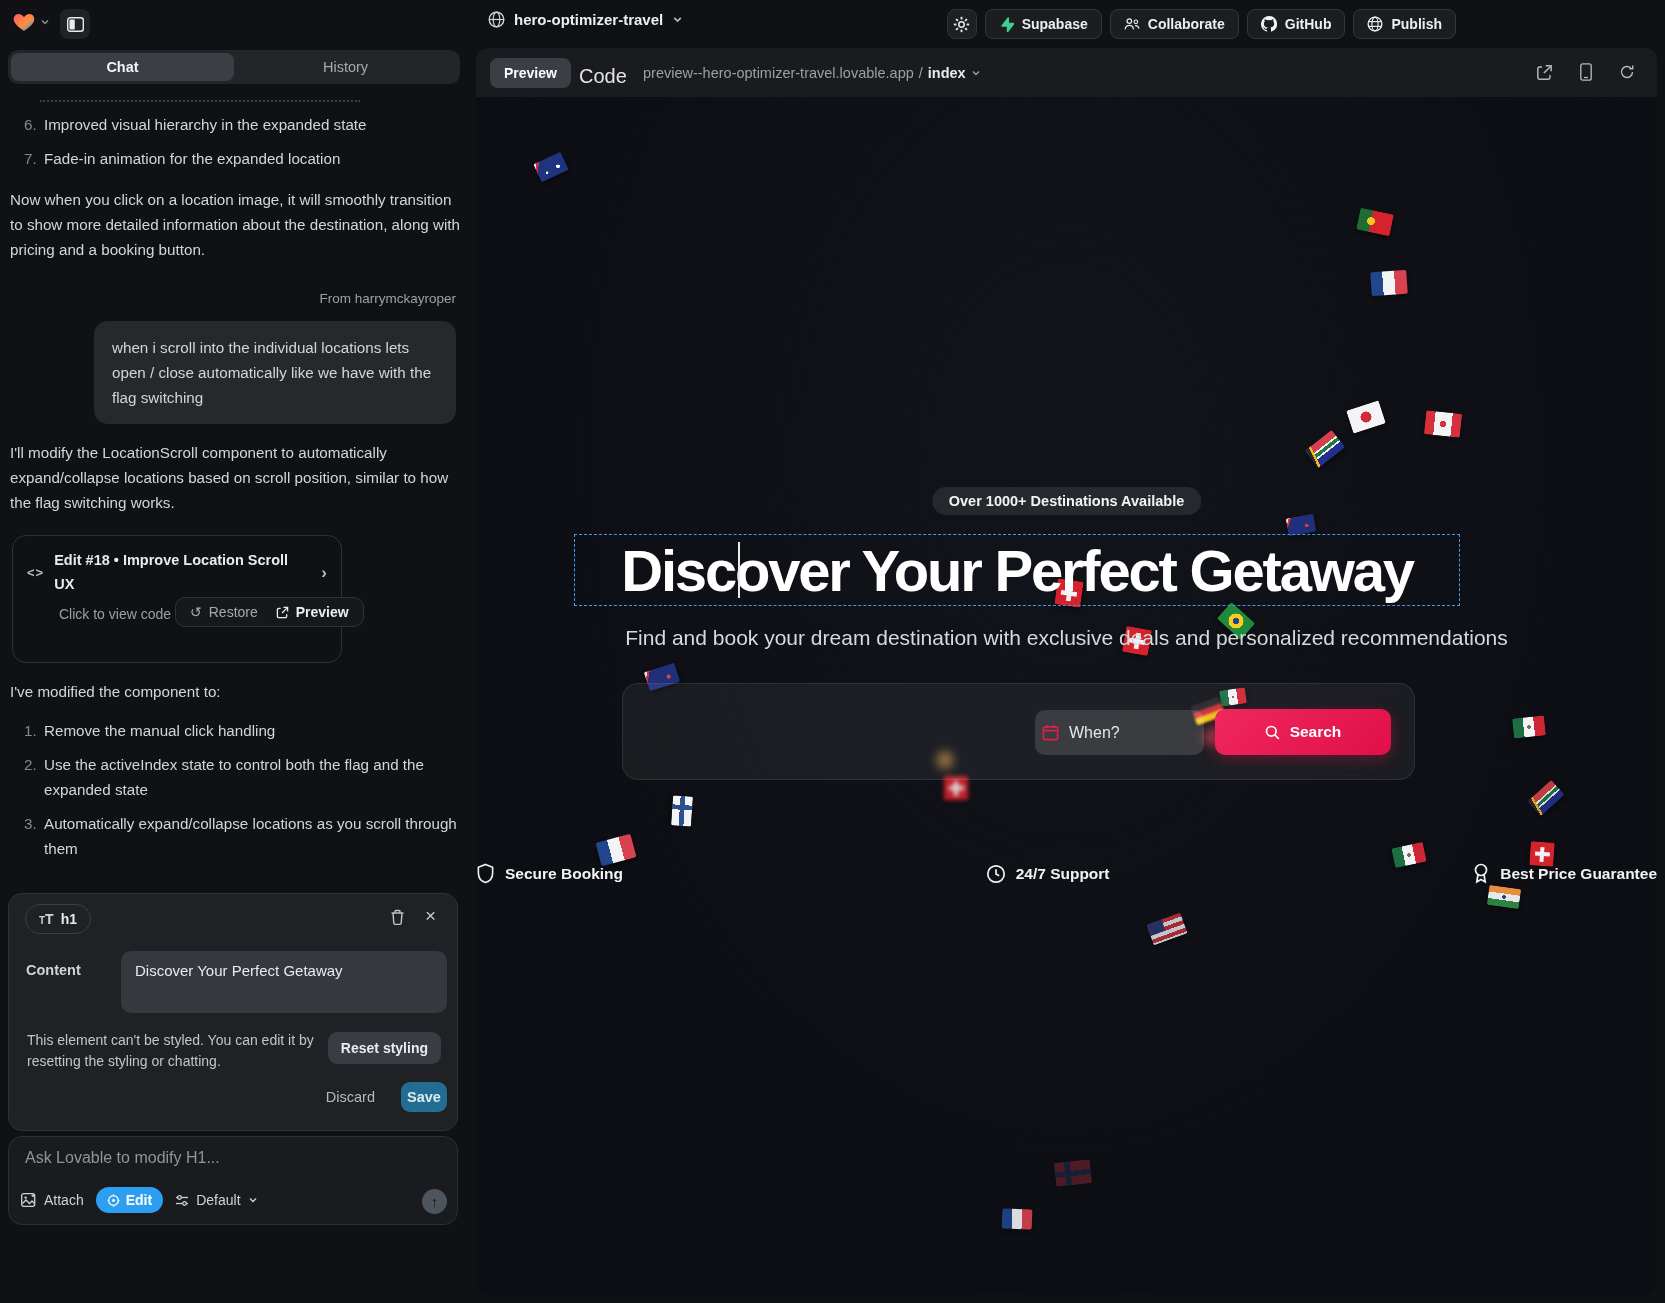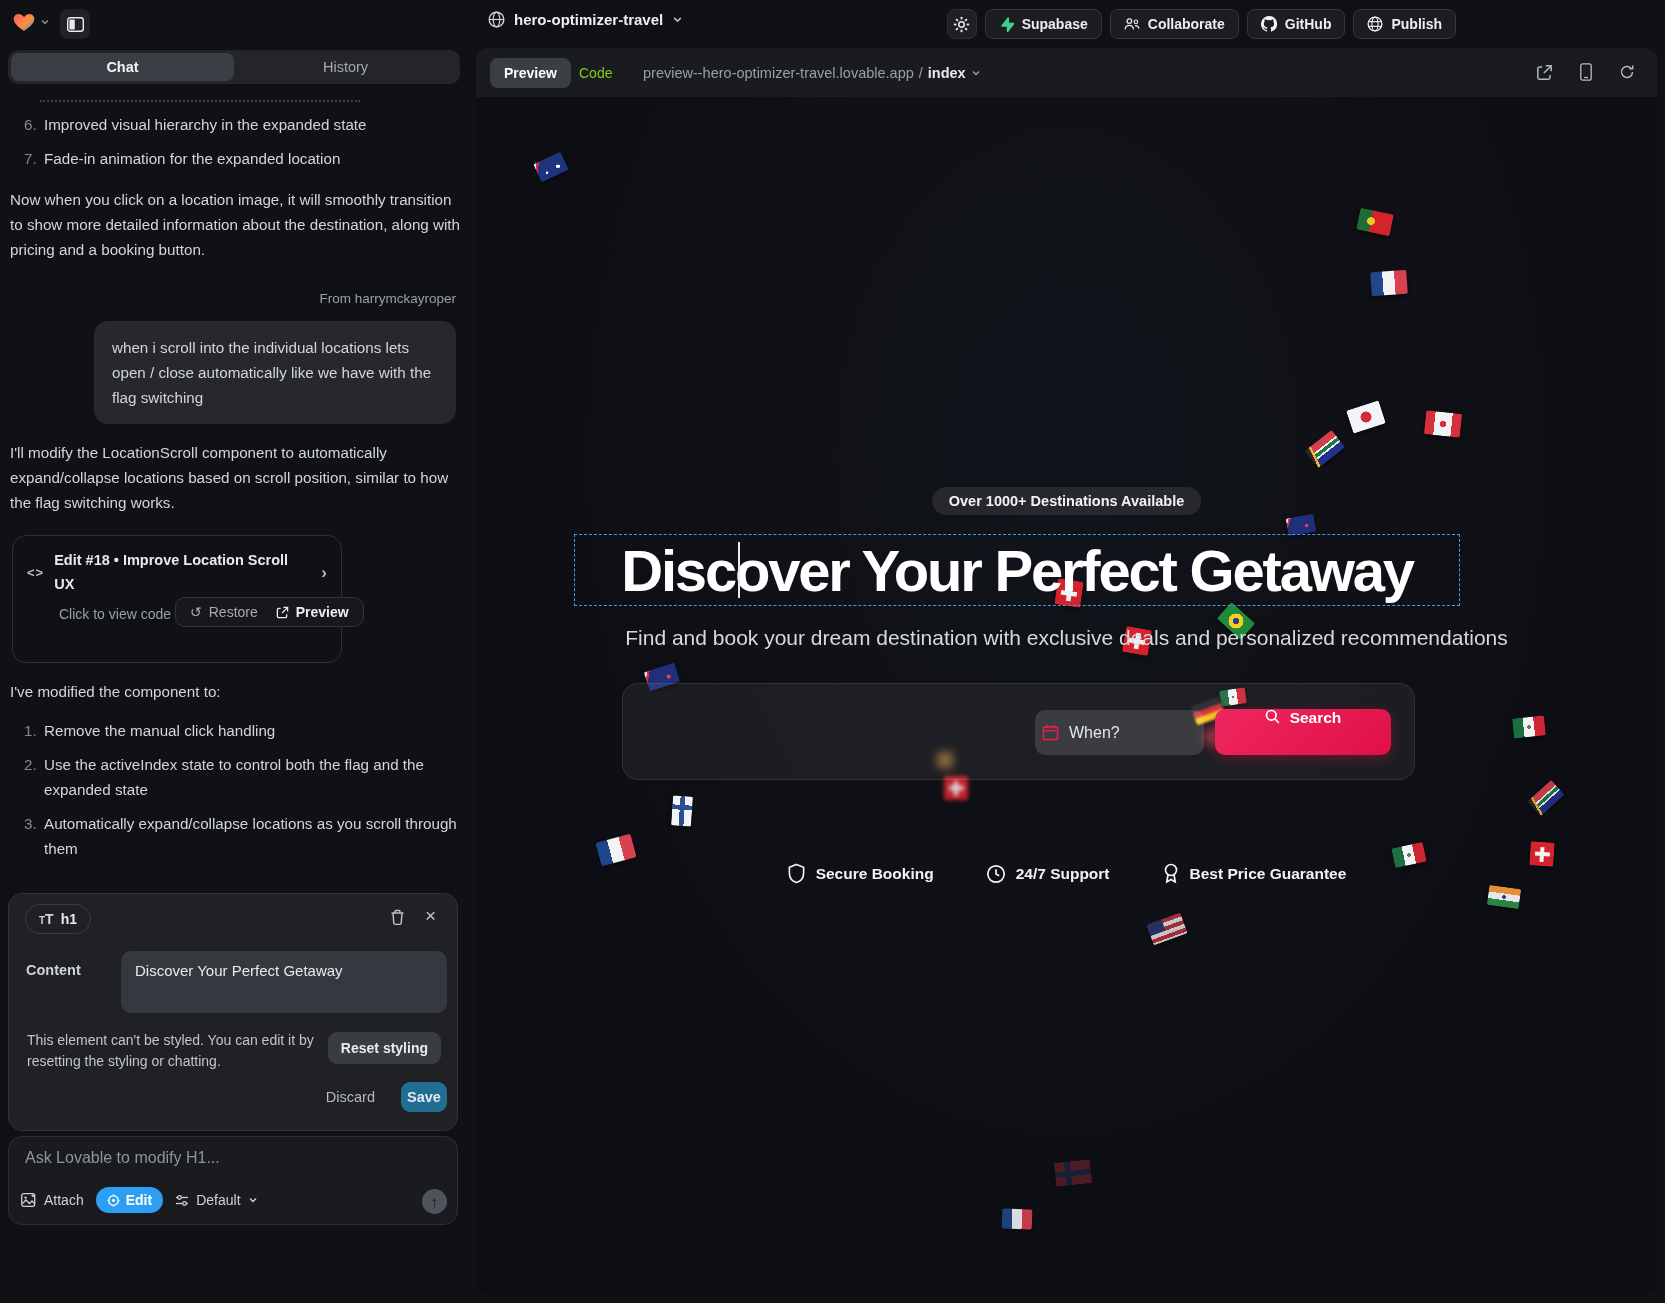--- a/index.html
+++ b/index.html
@@ -92,21 +92,21 @@
   .send-btn { position:absolute; right:10px; bottom:10px; width:25px; height:25px; border-radius:50%;
     background:#4e545b; color:#191b1e; display:flex; align-items:center; justify-content:center;
     font-size:15px; font-weight:700; }
 
   
   .preview-panel { position:absolute; left:476px; top:48px; width:1181px; height:1247px;
     background:#191b1f; border-radius:12px; }
   .preview-toolbar { position:absolute; left:0; top:0; width:100%; height:49px; }
   .ptab-preview { position:absolute; left:14px; top:10px; height:30px; padding:0 14px; background:#3a3e45;
     border-radius:8px; color:#fff; font-size:14px; font-weight:600; display:flex; align-items:center; }
-  .ptab-code { position:absolute; left:103px; top:17px; font-size:14px; color:#84cc16; }
+  .ptab-code { position:absolute; left:103px; top:17px; font-size:20px; color:#e5e5e5; }
   .url-bar { position:absolute; left:167px; top:17px; font-size:14.5px; color:#9aa0a7; display:flex;
     align-items:center; gap:5px; }
   .url-path { color:#e8eaec; font-weight:600; }
   .toolbar-icons { position:absolute; right:22px; top:15px; display:flex; align-items:center; gap:27px; }
 
   .viewport { position:absolute; left:0; top:49px; width:1181px; height:1198px; overflow:hidden;
     border-radius:0 0 12px 12px;
     background:radial-gradient(ellipse at 50% 30%, #12141b 0%, #0c0e13 75%); }
   .flag-layer { position:absolute; inset:0; z-index:1; }
   .flag { position:absolute; border-radius:2px; box-shadow:0 2px 5px rgba(0,0,0,.45); }
@@ -122,23 +122,23 @@
   .hero-sub { position:absolute; left:0; top:529px; width:100%; text-align:center; font-size:21px;
     color:#d6d9dd; }
   .search-panel { position:absolute; left:146px; top:586px; width:793px; height:97px;
     background:rgba(255,255,255,.055); border:1px solid rgba(255,255,255,.09); border-radius:16px; z-index:3; }
   .where-field, .when-field { position:absolute; top:26px; height:45px; background:rgba(255,255,255,.13);
     border-radius:10px; display:flex; align-items:center; gap:10px; padding:0 14px; }
   .where-field { left:18px; width:372px; }
   .when-field { left:412px; width:169px;padding-left:7px; }
   .field-text { color:#e4e7ea; font-size:16px; }
   .search-btn { position:absolute; left:592px; top:25px; width:176px; height:46px; border-radius:10px;
-    background:linear-gradient(135deg,#ef275e,#e01048); display:flex; align-items:flex-start; justify-content:center;
+    background:linear-gradient(135deg,#ef275e,#e01048); display:flex; align-items:center; justify-content:center;
     gap:10px; color:#fff; font-size:15.5px; font-weight:700; box-shadow:0 4px 14px rgba(225,16,72,.35); }
-  .features { position:absolute; left:0; top:766px; width:100%; display:flex; justify-content:center;
+  .features { position:absolute; left:0; top:766px; width:100%; display:flex; justify-content:space-between;
     gap:52px; z-index:2; }
   .feature { display:flex; align-items:center; gap:10px; font-size:15.5px; font-weight:600; color:#f2f3f5; }
 
   svg { display:block; }
 </style>
 </head>
 <body>
 
 <div class="app">
 

